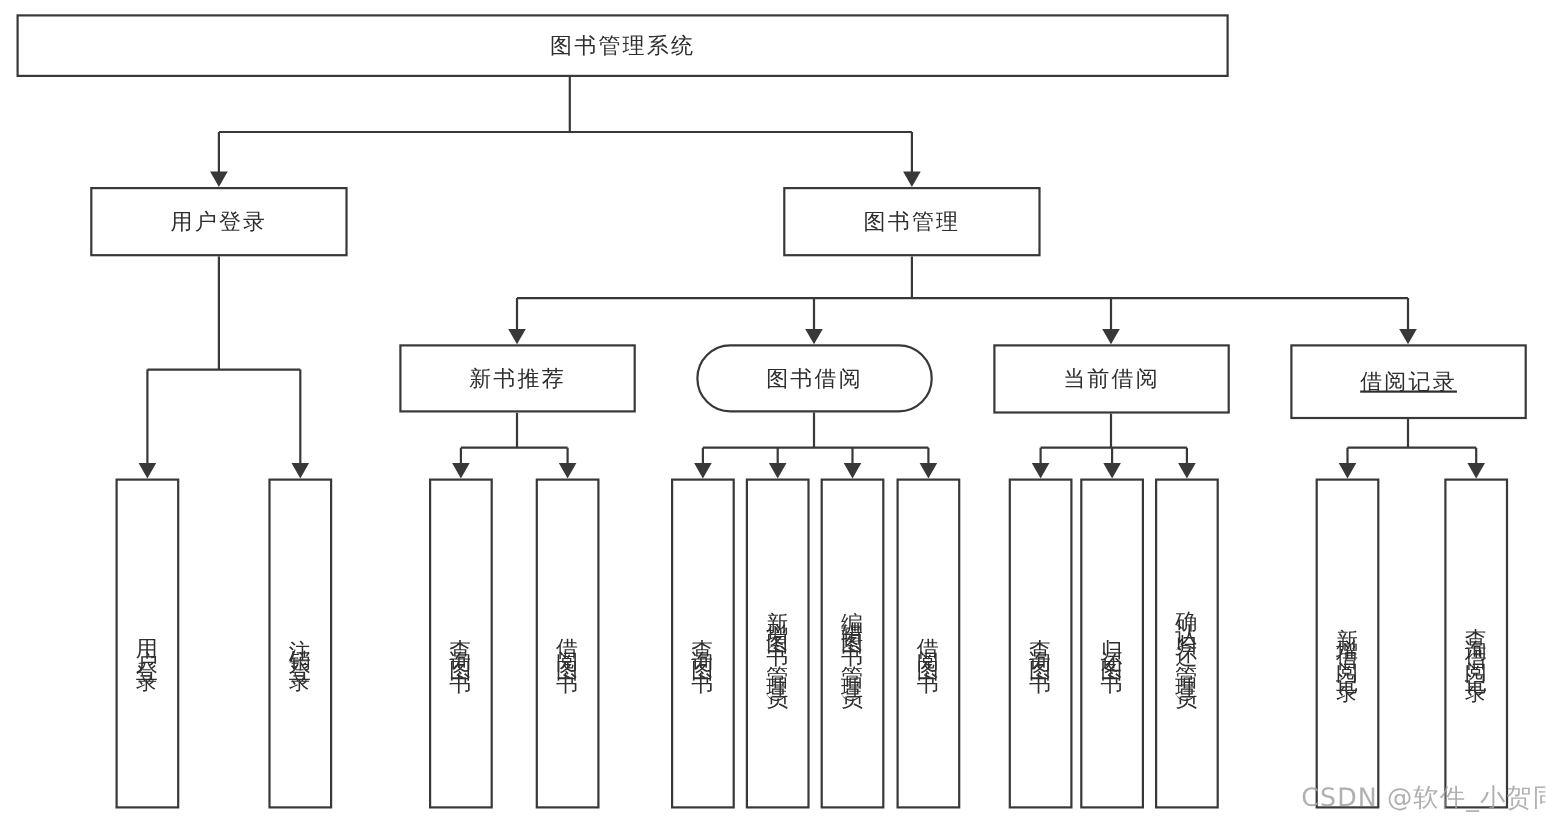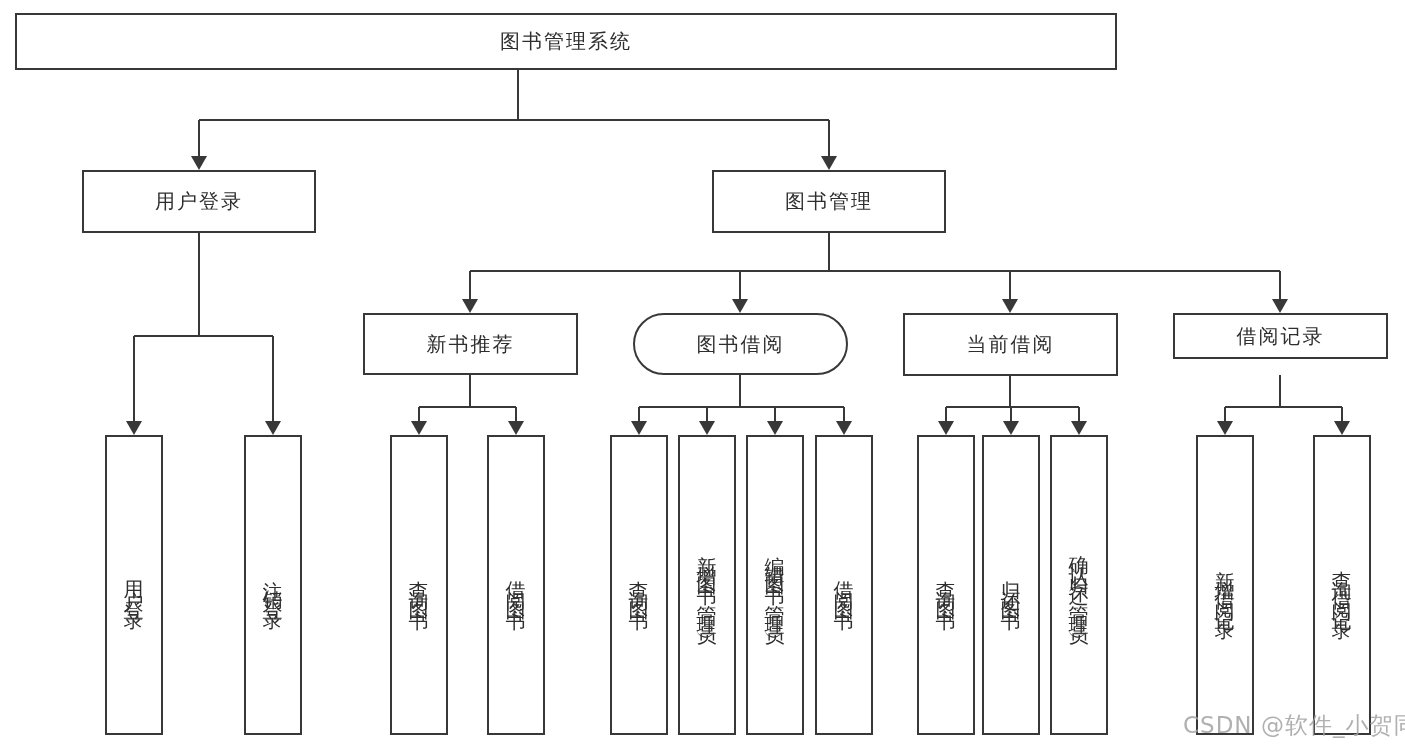--- a/index.html
+++ b/index.html
@@ -111,21 +111,21 @@
   </svg>
 
   <div class="node" style="left:15px;top:13px;width:1102px;height:57px;">图书管理系统</div>
 
   <div class="node" style="left:82px;top:170px;width:234px;height:63px;">用户登录</div>
   <div class="node" style="left:363px;top:313px;width:215px;height:62px;">新书推荐</div>
 
   <div class="node" style="left:712px;top:170px;width:234px;height:63px;">图书管理</div>
   <div class="node" style="left:633px;top:313px;width:215px;height:62px;border-radius:31px;">图书借阅</div>
   <div class="node" style="left:903px;top:313px;width:215px;height:63px;">当前借阅</div>
-  <div class="node" style="left:1173px;top:313px;width:215px;height:46px;">借阅记录</div>
+  <div class="node" style="left:1173px;top:313px;width:215px;height:68px;text-decoration:underline;">借阅记录</div>
 
   <div class="leaf" style="left:105px;">用户登录</div>
   <div class="leaf" style="left:244px;">注销登录</div>
 
   <div class="leaf" style="left:390px;">查询图书</div>
   <div class="leaf" style="left:487px;">借阅图书</div>
 
   <div class="leaf" style="left:610px;">查询图书</div>
   <div class="leaf" style="left:678px;">新增图书（管理员）</div>
   <div class="leaf" style="left:746px;">编辑图书（管理员）</div>

